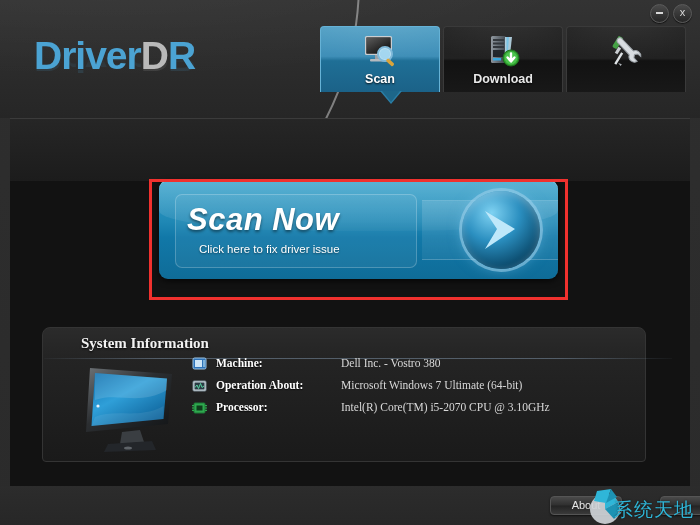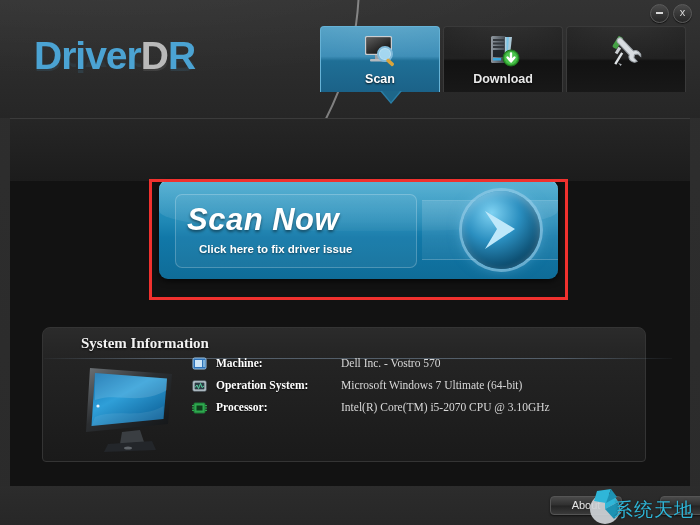--- a/index.html
+++ b/index.html
@@ -149,21 +149,21 @@
     background:rgba(255,255,255,.05);
   }
   .scan-title{
     position:absolute;left:28px;top:22px;
     font-size:31px;font-style:italic;font-weight:bold;color:#ffffff;
     letter-spacing:.5px;
     text-shadow:0 2px 3px rgba(0,0,0,.45);
   }
   .scan-sub{
     position:absolute;left:29px;top:63px;
-    font-size:11.5px;font-weight:bold;color:#ffffff;
+    font-size:11.5px;font-weight:normal;color:#ffffff;
     text-shadow:0 1px 2px rgba(0,0,0,.45);
     padding-left:11px;
   }
   .scan-arrowbar{
     position:absolute;right:0;top:20px;width:136px;height:58px;
     background:linear-gradient(180deg,rgba(255,255,255,.14),rgba(255,255,255,.05));
     border-top:1px solid rgba(255,255,255,.18);
     border-bottom:1px solid rgba(255,255,255,.12);
   }
   .scan-arrow{
@@ -376,32 +376,32 @@
 
     <div class="row">
       <span class="rico">
         <svg width="15" height="14" viewBox="0 0 15 14">
             <rect x="1" y="1" width="13" height="11" rx="1.5" fill="#2f73b8" stroke="#9fc6e4" stroke-width="1"></rect>
             <rect x="3" y="3" width="7" height="7" fill="#cfe6f7"></rect>
             <rect x="11" y="3" width="2" height="7" fill="#7fb3d9"></rect>
           </svg>
       </span>
       <span class="rlabel">Machine:</span>
-      <span class="rvalue">Dell Inc. - Vostro 570</span>
+      <span class="rvalue">Dell Inc. - Vostro 380</span>
     </div>
 
     <div class="row">
       <span class="rico">
         <svg width="15" height="14" viewBox="0 0 15 14">
             <rect x="1" y="2" width="13" height="10" rx="1" fill="#d9e4ea" stroke="#7b8a93" stroke-width="1"></rect>
             <rect x="2.5" y="3.5" width="10" height="7" fill="#2a3b44"></rect>
             <path d="M3 8.5 L5 6 L6.5 9.5 L8.5 4.5 L10 8.5 L12 7" stroke="#58d0a0" stroke-width="1" fill="none"></path>
           </svg>
       </span>
-      <span class="rlabel">Operation System:</span>
+      <span class="rlabel">Operation About:</span>
       <span class="rvalue">Microsoft Windows 7 Ultimate  (64-bit)</span>
     </div>
 
 
     <div class="row">
       <span class="rico">
         <svg width="15" height="14" viewBox="0 0 15 14">
             <rect x="2" y="2" width="11" height="10" rx="1" fill="#2fa84f" stroke="#1d7a36" stroke-width="1"></rect>
             <rect x="4.5" y="4.5" width="6" height="5" fill="#0f3d1c"></rect>
             <g fill="#2fa84f">

